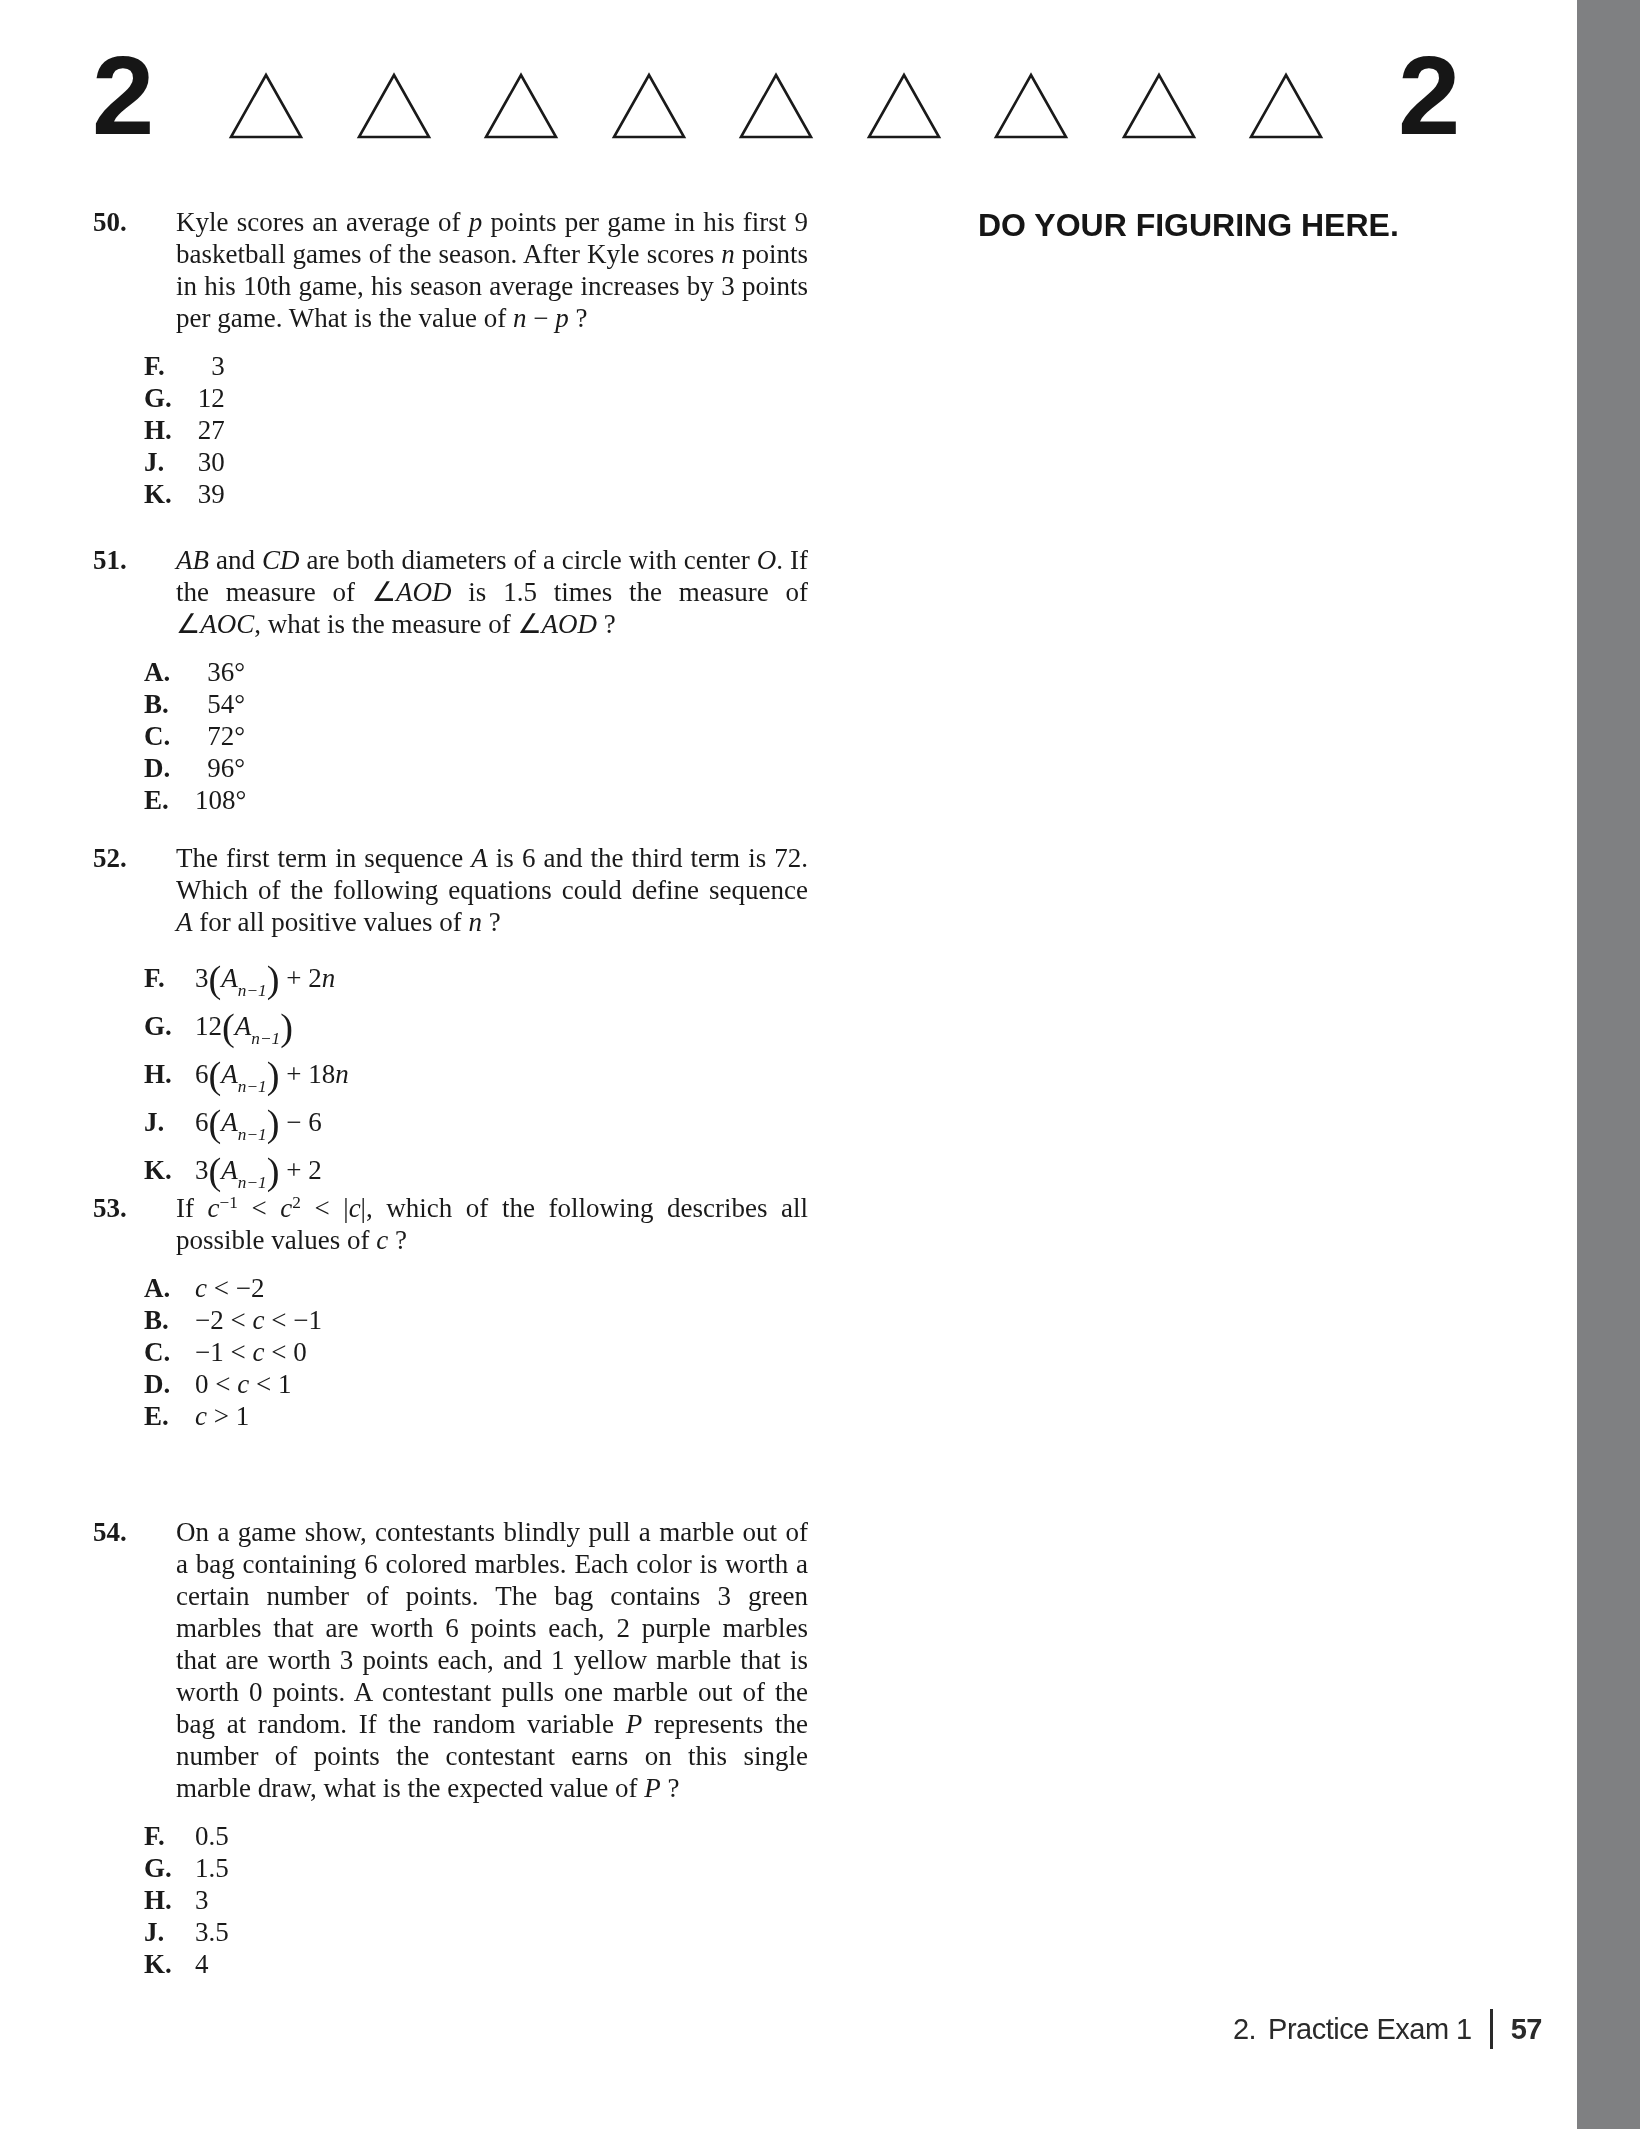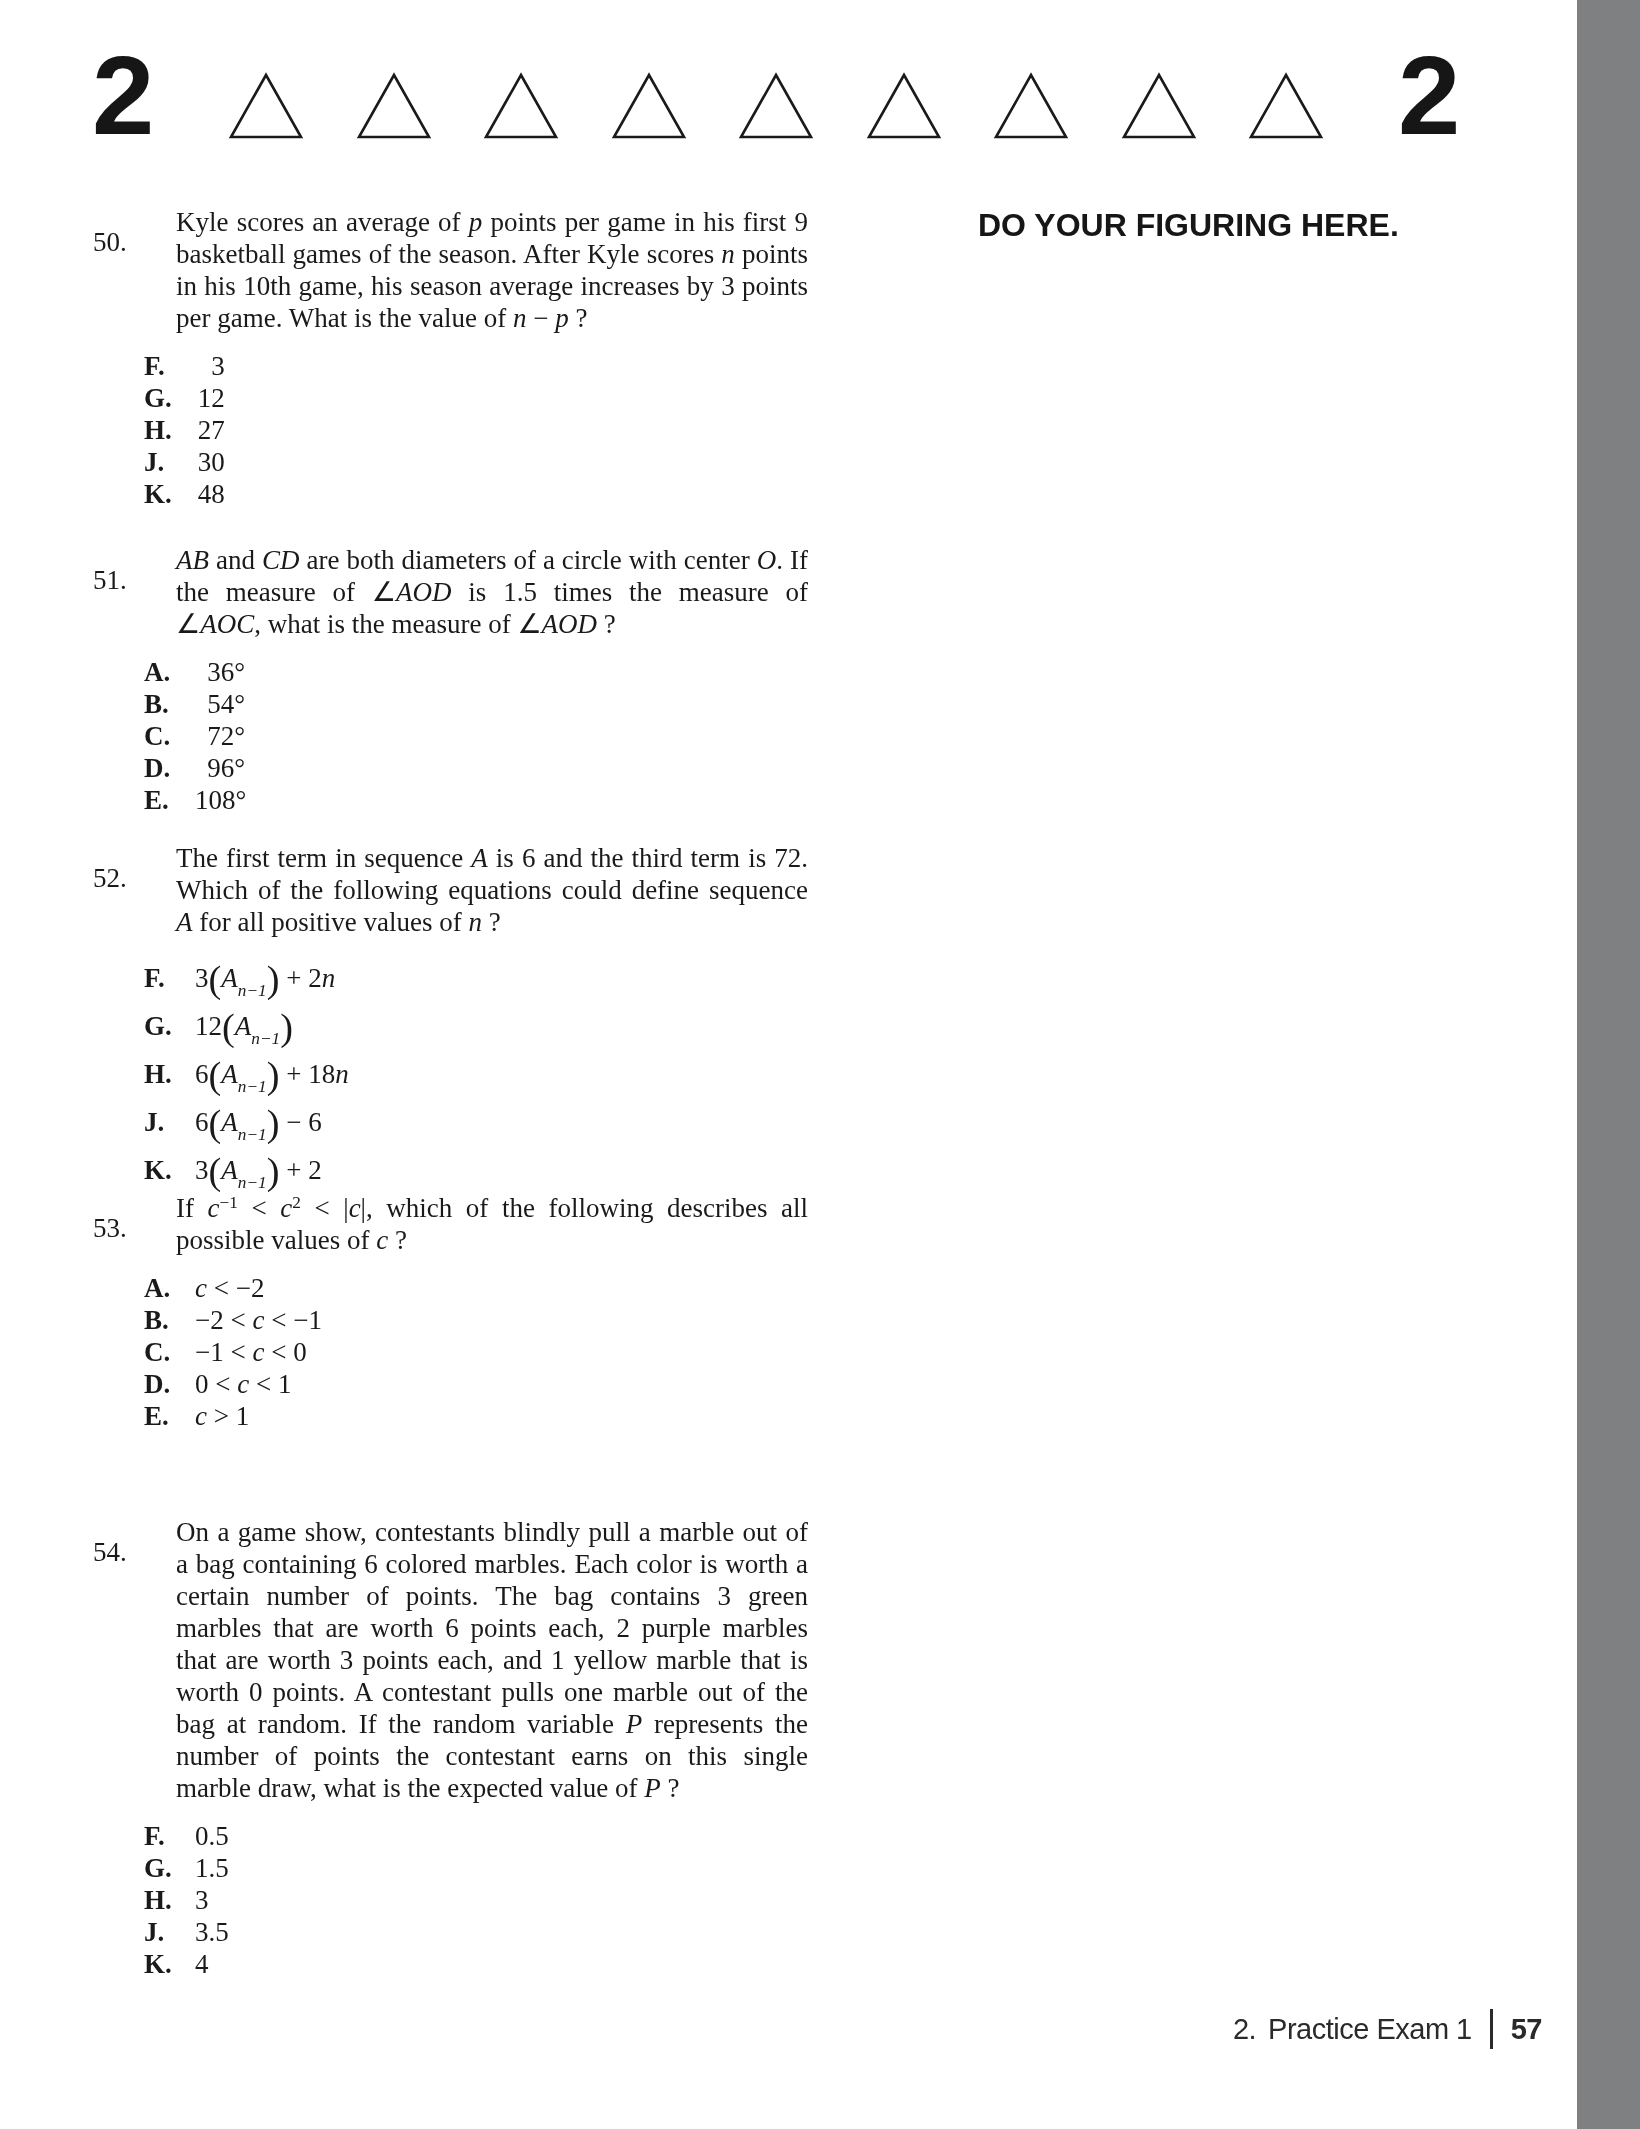--- a/index.html
+++ b/index.html
@@ -14,21 +14,21 @@
   .pgnum.right{left:1398px;}
   .tri-row{position:absolute;left:228px;top:72px;width:1096px;display:flex;
            justify-content:space-between;align-items:flex-end;}
 
   .figuring{position:absolute;left:978px;top:207px;white-space:nowrap;
             font-family:"Liberation Sans",sans-serif;font-weight:700;font-size:32px;color:#161616;}
 
   
   .questions{position:absolute;left:93px;top:0;width:760px;}
   .q{position:absolute;left:0;display:grid;grid-template-columns:51px 664px;}
-  .qnum{grid-column:1;font-weight:400;font-size:27px;line-height:32px;margin-top:20px;}
+  .qnum{grid-column:1;font-weight:700;font-size:27px;line-height:32px;}
   .qtext{grid-column:2;font-size:27px;line-height:32px;text-align:justify;hyphens:manual;margin-left:32px;}
   .opts{grid-column:2;margin-top:16px;}
   .opt{display:flex;font-size:27px;line-height:32px;}
   .q52 .opt{line-height:48px;}
   .opt-letter{width:51px;font-weight:700;flex:0 0 auto;}
   .opt-val{white-space:nowrap;}
   .ar{text-align:right;}
   .w2{min-width:2.2ch;}
   .w4{min-width:3.7ch;}
 
@@ -106,21 +106,21 @@
         <div class="opt">
             <span class="opt-letter">H.</span>
             <span class="opt-val ar w2"><span>27</span></span>
           </div>
         <div class="opt">
             <span class="opt-letter">J.</span>
             <span class="opt-val ar w2"><span>30</span></span>
           </div>
         <div class="opt">
             <span class="opt-letter">K.</span>
-            <span class="opt-val ar w2"><span>48</span></span>
+            <span class="opt-val ar w2"><span>39</span></span>
           </div>
       </div>
     </div>
 
     <div class="q" style="top:544px">
       <div class="qnum">51.</div>
       <div class="qtext"><span class="i">AB</span><span> and </span><span class="i">CD</span><span> are both diameters of a circle with center </span><span class="i">O</span><span>. If the measure of ∠</span><span class="i">AOD</span><span> is 1.5 times the measure of ∠</span><span class="i">AOC</span><span>, what is the measure of ∠</span><span class="i">AOD</span><span> ?</span></div>
       <div class="opts">
         <div class="opt">
             <span class="opt-letter">A.</span>

